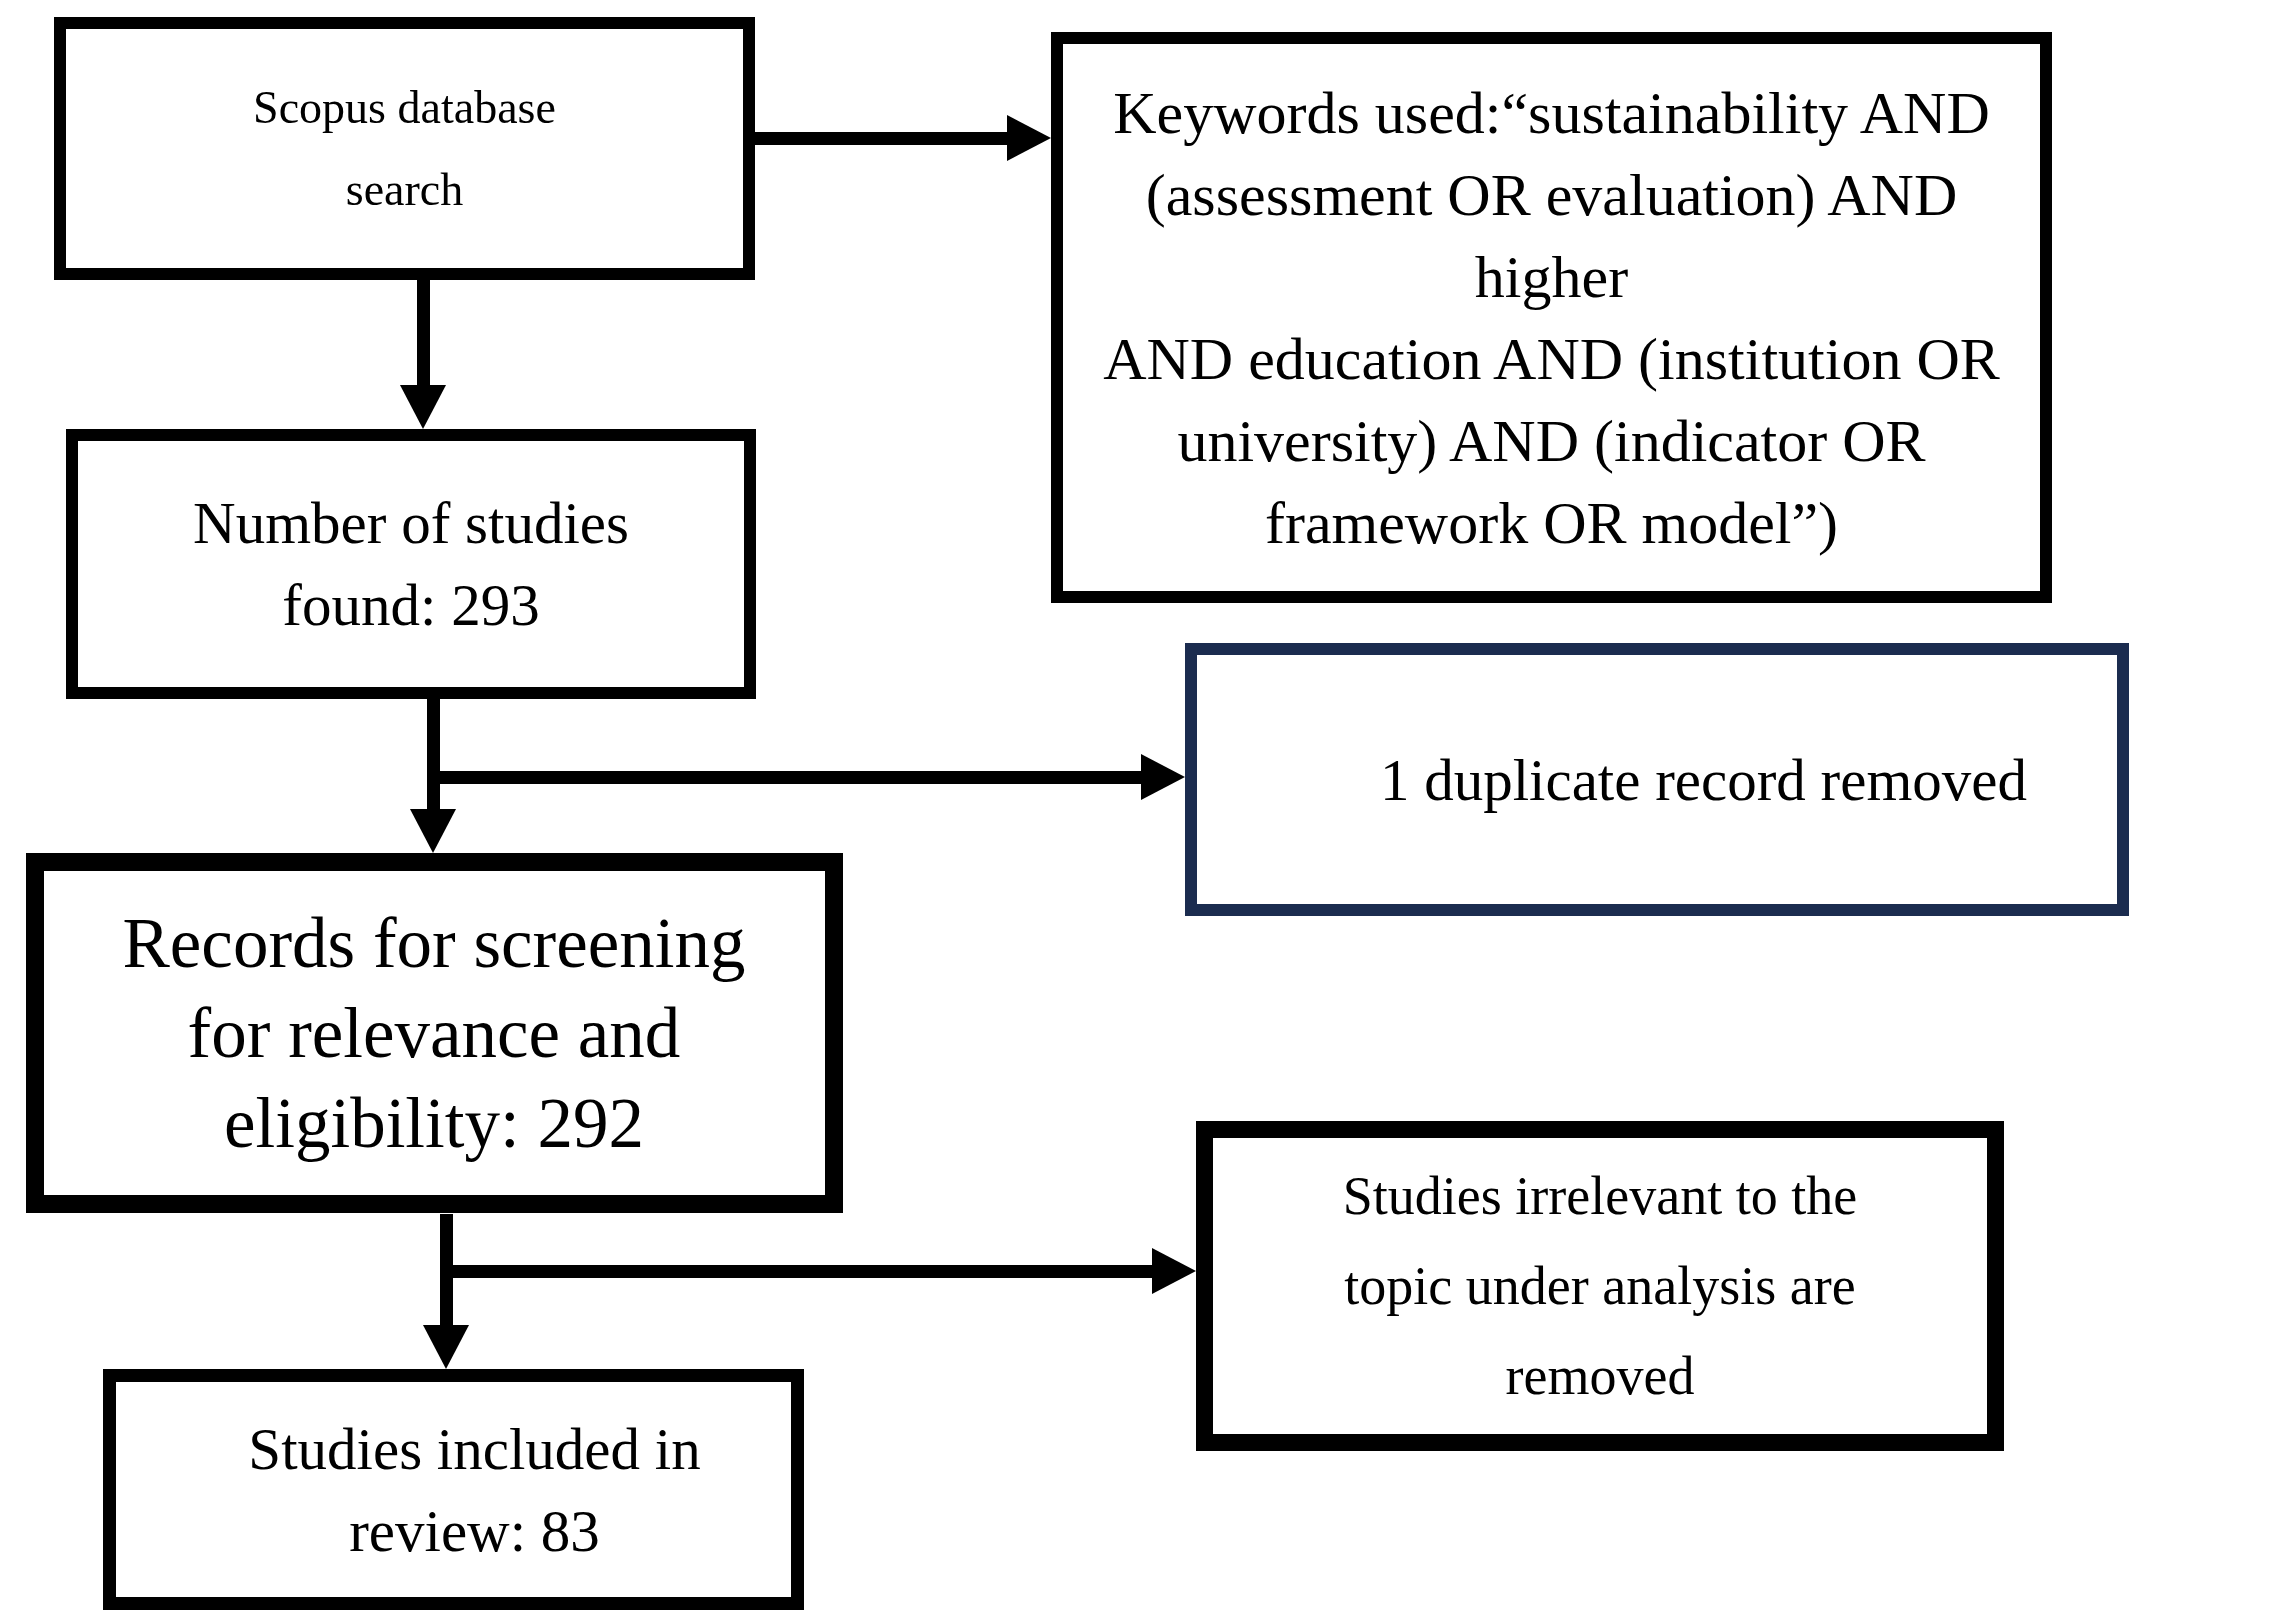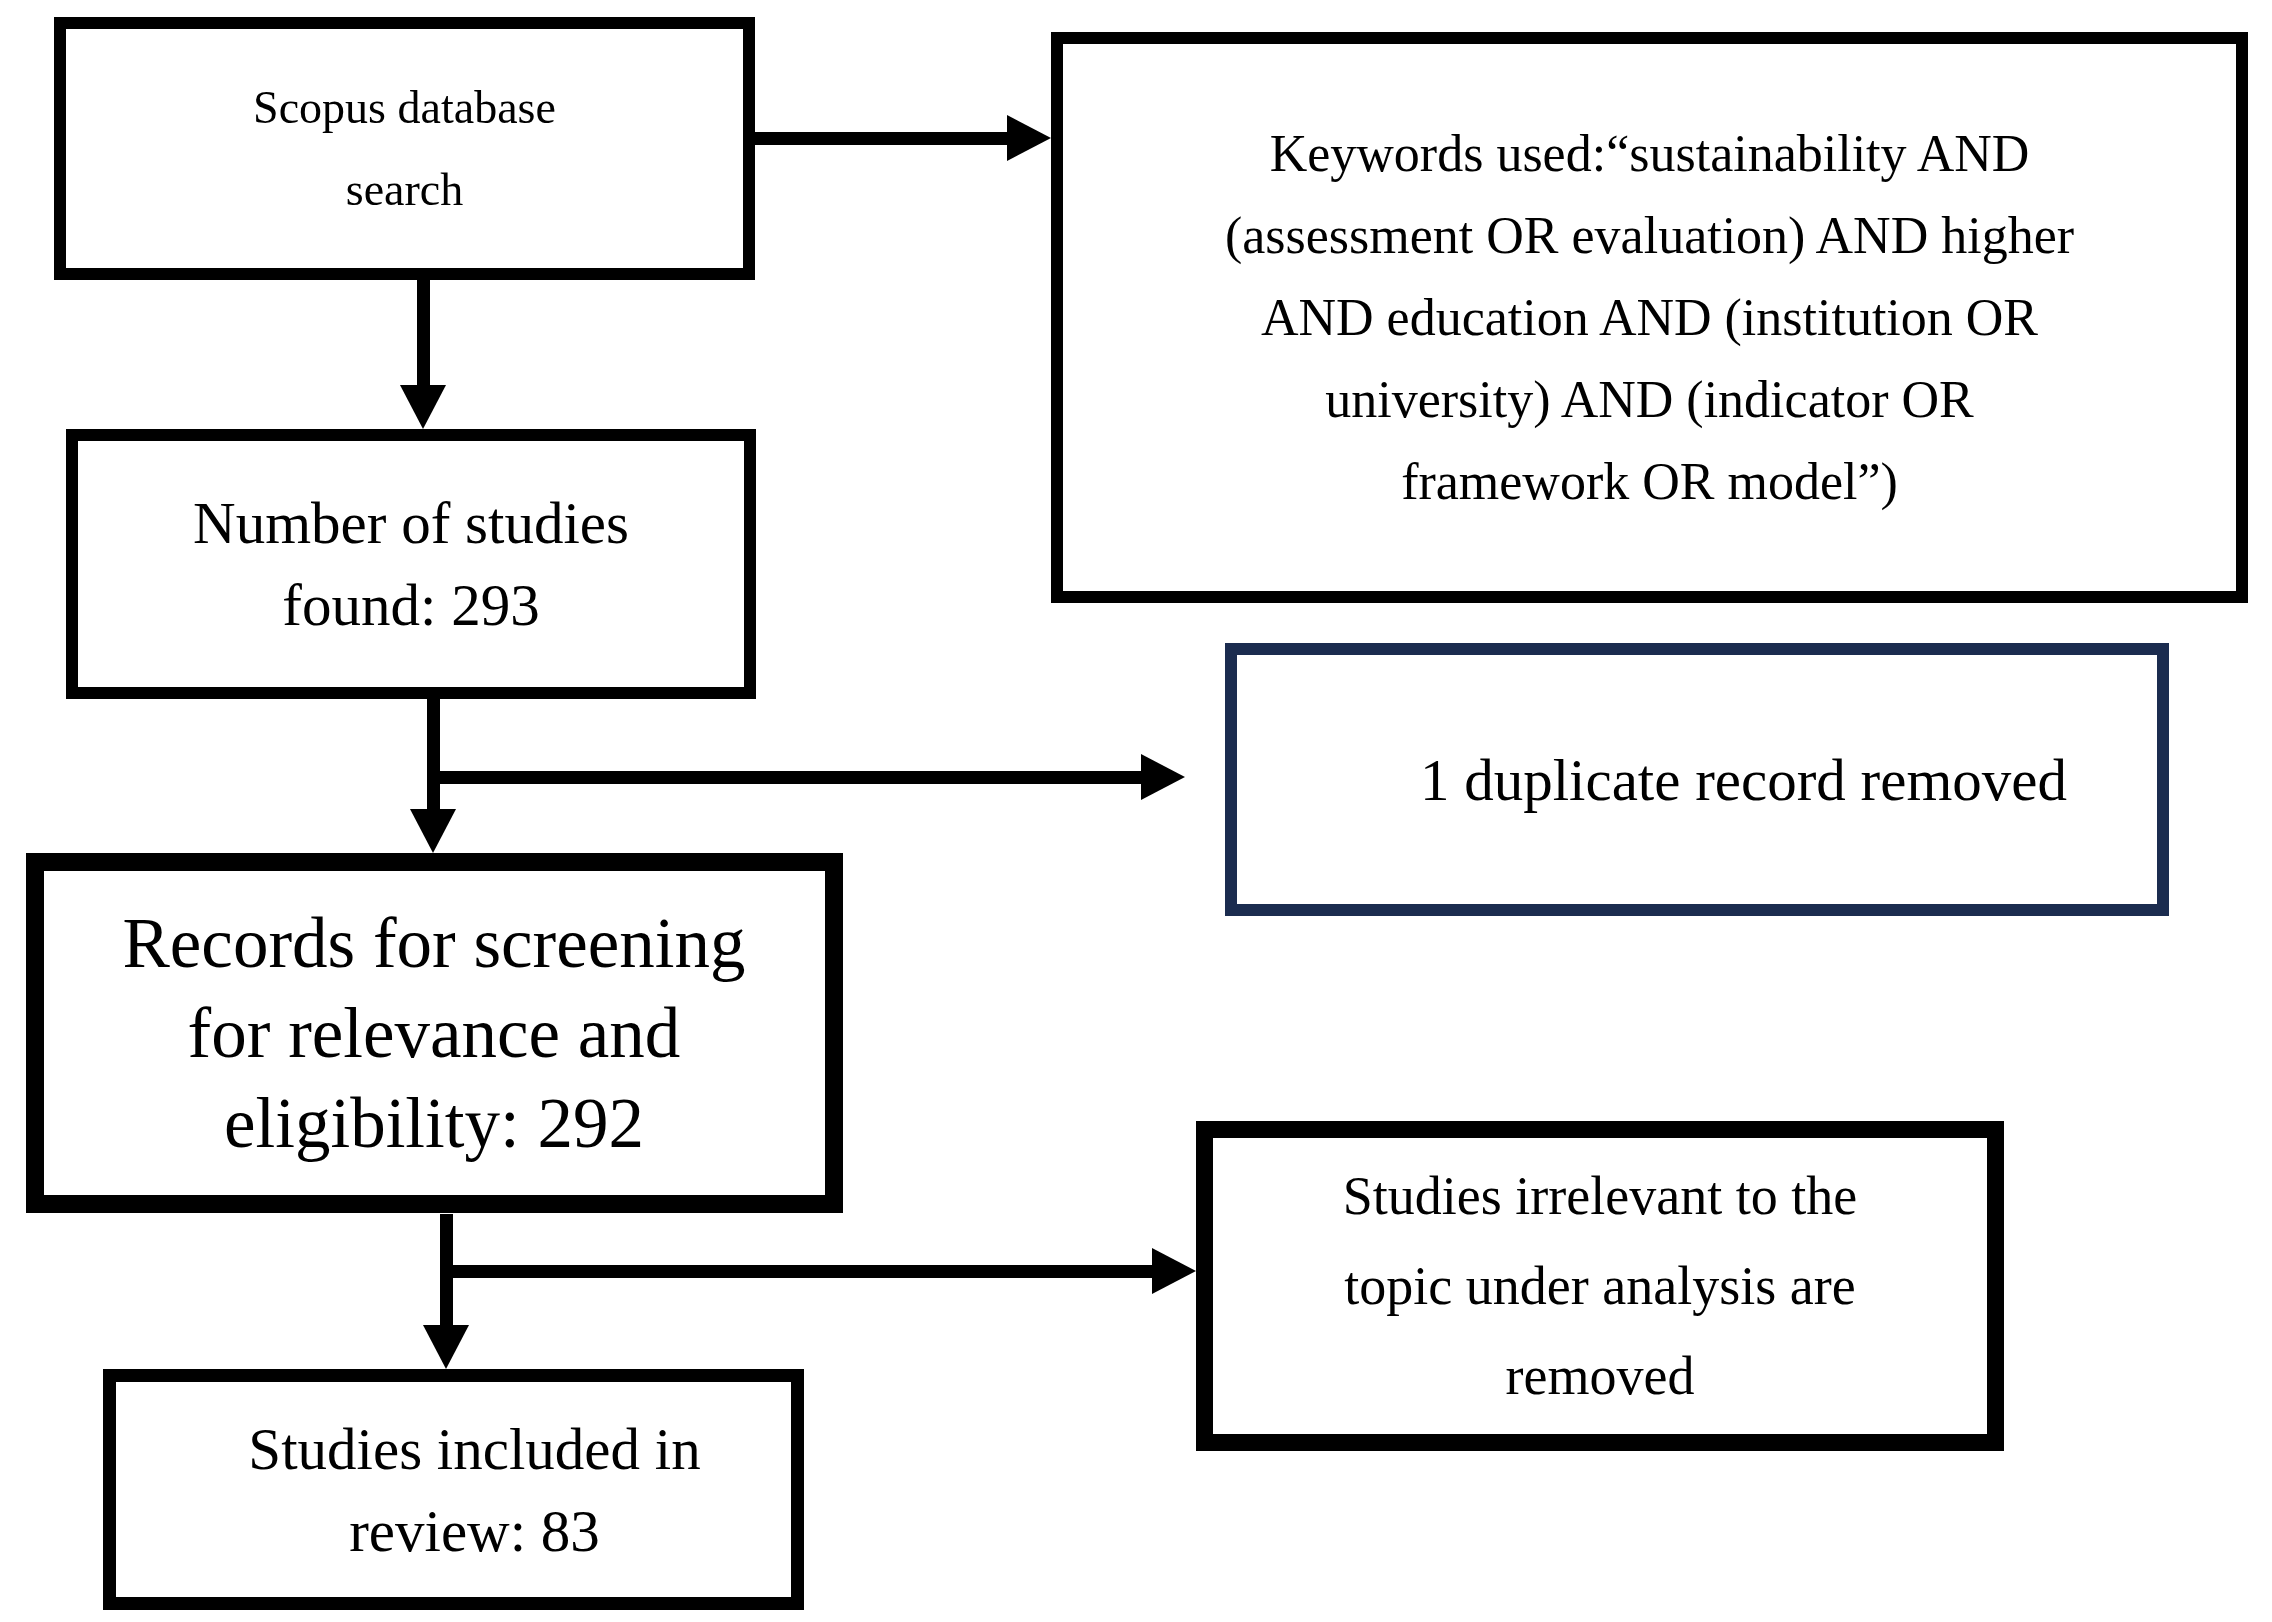--- a/index.html
+++ b/index.html
@@ -26,21 +26,21 @@
     align-items: center;
     justify-content: center;
   }
   .label {
     white-space: pre-line;
     text-align: center;
     display: block;
   }
   
   #box-scopus     { left: 54px;   top: 17px;   width: 701px;  height: 263px; border-width: 12px; font-size: 46px; line-height: 82px; }
-  #box-keywords   { left: 1051px; top: 32px;   width: 1197px; height: 571px; border-width: 12px; font-size: 52px; line-height: 82px; }
+  #box-keywords   { left: 1051px; top: 32px;   width: 1001px; height: 571px; border-width: 12px; font-size: 60px; line-height: 82px; }
   #box-found      { left: 66px;   top: 429px;  width: 690px;  height: 270px; border-width: 12px; font-size: 59px; line-height: 82px; }
   #box-duplicate  { left: 1185px; top: 643px;  width: 944px; height: 273px; border-width: 12px; font-size: 59px; line-height: 82px; padding-left: 93px; }
   #box-screening  { left: 25.5px;   top: 853px; width: 817px;  height: 360px; border-width: 18.7px; font-size: 71px; line-height: 90px; }
   #box-irrelevant { left: 1196px; top: 1121px; width: 808px; height: 330px; border-width: 17px; font-size: 54px; line-height: 90px; }
   #box-included   { left: 103px;  top: 1369px; width: 701px;  height: 241px; border-width: 13.6px; font-size: 59px; line-height: 82px; padding-left: 42px; }
 
   
   .shaft {
     position: absolute;
     background: #000000;
@@ -91,21 +91,21 @@
 AND education AND (institution OR
 university) AND (indicator OR
 framework OR model”)</span>
   </div>
 
   <div class="box" id="box-found" style="border-color: rgb(0, 0, 0);">
     <span class="label">Number of studies
 found: 293</span>
   </div>
 
-  <div class="box" id="box-duplicate" style="border-color: rgb(27, 44, 79); margin-left: 40px;">
+  <div class="box" id="box-duplicate" style="border-color: rgb(27, 44, 79);">
     <span class="label">1 duplicate record removed</span>
   </div>
 
   <div class="box" id="box-screening" style="border-color: rgb(0, 0, 0);">
     <span class="label">Records for screening
 for relevance and
 eligibility: 292</span>
   </div>
 
   <div class="box" id="box-irrelevant" style="border-color: rgb(0, 0, 0);">

